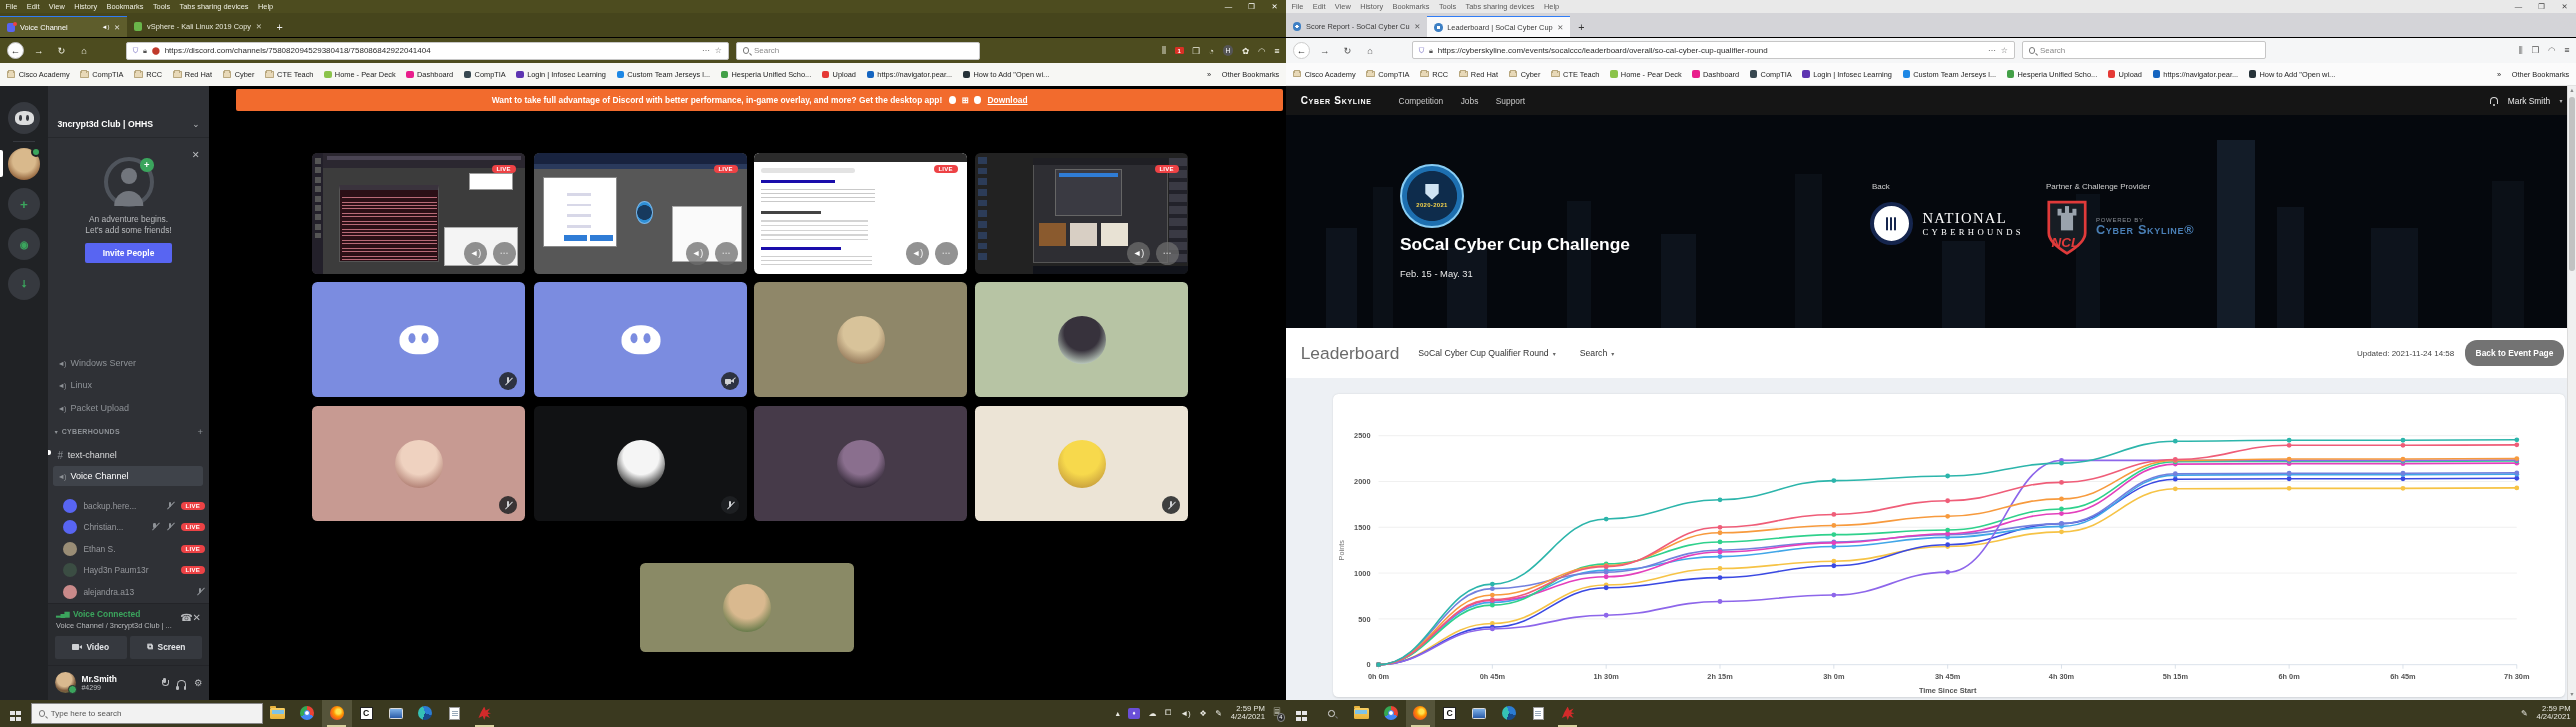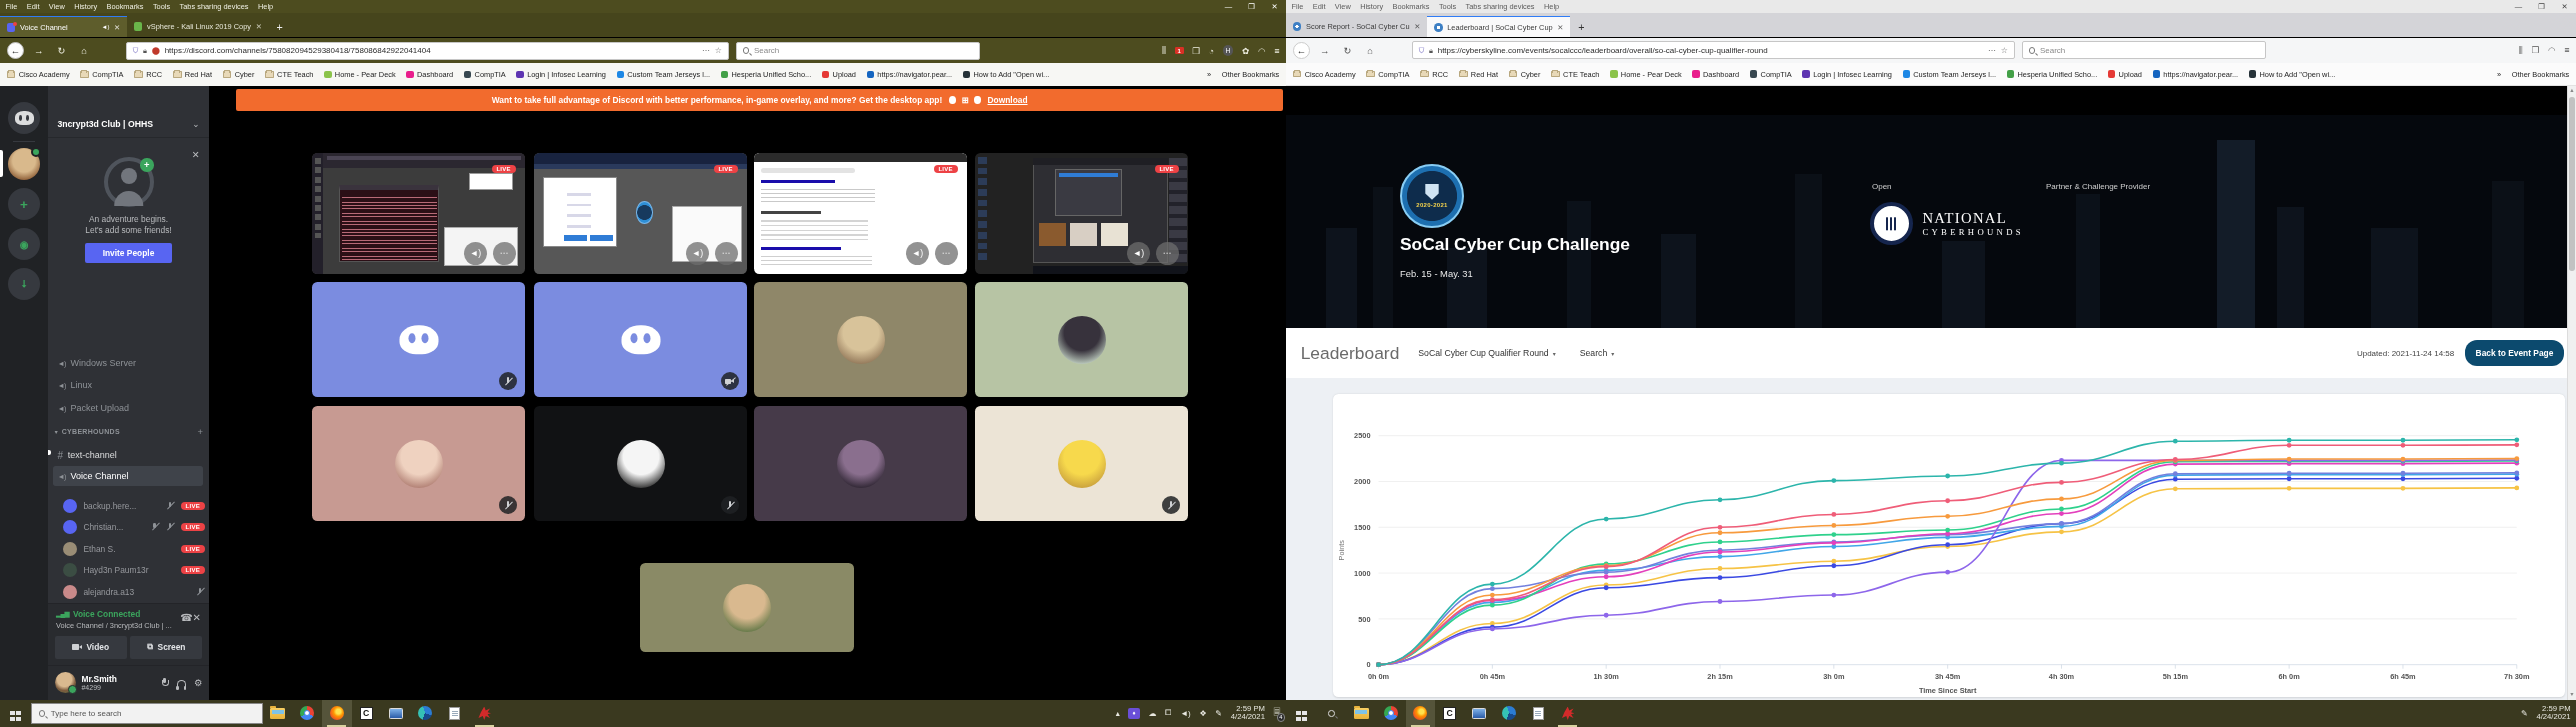--- a/index.html
+++ b/index.html
@@ -134,21 +134,21 @@
   .badge .shld{width:13.4px;height:16px;background:#cfe3f2;clip-path:polygon(0 0,100% 0,100% 62%,50% 100%,0 62%)}
   .badge .yrs{color:#f5d34c;font-size:6px;font-weight:bold;letter-spacing:0.3px}
   .nuseal{width:43px;height:43px;border-radius:50%;background:#fff;border:4.7px solid #15254d;position:relative;flex:0 0 auto}
   .nuseal::before{content:"";position:absolute;left:50%;top:50%;transform:translate(-50%,-50%);width:12px;height:13.4px;background:repeating-linear-gradient(90deg,#15254d 0 2px,#fff 2px 4px)}
   .nuname{font-family:"Liberation Serif",serif;color:#fff}
   .toolbar{position:absolute;left:0;top:328px;width:100%;height:50px;background:#fff;display:flex;align-items:center}
   .lb-title{font-size:17.4px;color:#6b6b6b;font-weight:300;margin:0 19px 0 14.7px}
   .dd{font-size:8.7px;color:#333;margin-right:24px;display:flex;align-items:center;gap:4px}
   .dd .car{font-size:6px;color:#666}
   .updated{font-size:8px;color:#444;margin-left:auto}
-  .backbtn{height:25.5px;background:#0c4a6e;color:#fff;font-size:8.4px;font-weight:bold;border-radius:12px;display:flex;align-items:center;padding:0 10.7px;margin:0 12px 0 10.7px}
+  .backbtn{height:25.5px;background:#737373;color:#fff;font-size:8.4px;font-weight:bold;border-radius:12px;display:flex;align-items:center;padding:0 10.7px;margin:0 12px 0 10.7px}
   .graybg{position:absolute;left:0;top:378px;width:100%;bottom:27.5px;background:#edf0f4}
   .chartcard{position:absolute;left:47px;top:394px;width:1232px;height:303px;background:#fff;border-radius:5.4px;box-shadow:0 0.7px 2px rgba(0,0,0,.12)}
   .vscroll{position:absolute;right:0;top:86px;width:9.4px;bottom:27.5px;background:#f0f0f0;border-left:0.7px solid #dcdcdc;color:#888;font-size:5.4px;text-align:center}
   .vthumb{position:absolute;left:1.3px;right:1.3px;top:10.7px;height:174px;background:#c2c2c2;border-radius:2.7px}
   .bell{width:8px;height:7.4px;border:1.1px solid #d8d8d8;border-bottom:none;border-radius:4.7px 4.7px 0 0;position:relative}
   .bell::after{content:"";position:absolute;left:1.3px;bottom:-2px;width:2.7px;height:2px;border-radius:50%;background:#d8d8d8}
 
   
   .ic-headset{width:9.4px;height:7.4px;border:1.3px solid #b9bbbe;border-bottom:none;border-radius:5.4px 5.4px 0 0;position:relative;top:1.3px}
   .ic-headset::before,.ic-headset::after{content:"";position:absolute;bottom:-2.7px;width:2.7px;height:4px;background:#b9bbbe;border-radius:1.3px}
@@ -740,20 +740,31 @@
           <span class="dot" style="background: rgb(38, 50, 56);"></span>
           <span>How to Add "Open wi...</span>
         </div>
         <div class="bm-more">
           <span>»</span>
           <span class="fold"></span>
           <span>Other Bookmarks</span>
         </div>
       </div>
 
+    <div class="cs-nav">
+      <span class="cs-brand">Cyber Skyline</span>
+      <span class="cs-link">Competition</span>
+      <span class="cs-link">Jobs</span>
+      <span class="cs-link">Support</span>
+      <span style="margin-left:auto;display:flex;align-items:center;gap:9.4px;margin-right:13.4px">
+        <span class="bell"></span>
+        <span style="font-size:8.4px;color:#e8e8e8">Mark Smith</span>
+        <span style="font-size:6px;color:#bbb">▾</span>
+      </span>
+    </div>
 
     <div class="cs-hero">
       <div class="bldg" style="left:40px;width:31px;height:100px"></div>
       <div class="bldg" style="left:87px;width:20px;height:141px;opacity:.4"></div>
       <div class="bldg" style="left:161px;width:40px;height:80px"></div>
       <div class="bldg" style="left:281px;width:24px;height:127px;opacity:.45"></div>
       <div class="bldg" style="left:375px;width:35px;height:94px"></div>
       <div class="bldg" style="left:509px;width:27px;height:154px;opacity:.4"></div>
       <div class="bldg" style="left:656px;width:43px;height:87px"></div>
       <div class="bldg" style="left:790px;width:24px;height:134px;opacity:.45"></div>
@@ -762,30 +773,44 @@
       <div class="bldg" style="left:1085px;width:47px;height:100px"></div>
       <div class="bldg" style="left:1206px;width:32px;height:147px;opacity:.4"></div>
 
       <div class="badge" style="left:114px;top:49px">
         <div class="shld"></div>
         <div class="yrs">2020-2021</div>
       </div>
       <div class="herotitle abs" style="left:114px;top:119px">SoCal Cyber Cup Challenge</div>
       <div class="herodate abs" style="left:114px;top:153px">Feb. 15 - May. 31</div>
 
-      <div class="herolabel abs" style="left:586px;top:67px">Open</div>
+      <div class="herolabel abs" style="left:586px;top:67px">Back</div>
       <div class="abs" style="left:584px;top:87px;display:flex;align-items:center;gap:9.4px">
         <div class="nuseal"></div>
         <div>
           <div class="nuname" style="font-size:14.7px;letter-spacing:1.3px">NATIONAL</div>
           <div class="nuname" style="font-size:8.7px;letter-spacing:3.3px">CYBERHOUNDS</div>
         </div>
       </div>
 
       <div class="herolabel abs" style="left:760px;top:67px">Partner &amp; Challenge Provider</div>
+      <div class="abs" style="left:760px;top:83px;display:flex;align-items:center;gap:8px">
+        <svg width="42" height="58" viewBox="0 0 62 86">
+          <path d="M4 6 L58 6 L58 52 Q58 66 31 82 Q4 66 4 52 Z" fill="#171d24" stroke="#e03a3a" stroke-width="4"></path>
+          <rect x="22" y="22" width="18" height="26" fill="#9aa3ad"></rect>
+          <rect x="17" y="16" width="6" height="10" fill="#9aa3ad"></rect>
+          <rect x="28" y="12" width="6" height="14" fill="#9aa3ad"></rect>
+          <rect x="39" y="16" width="6" height="10" fill="#9aa3ad"></rect>
+          <text x="8" y="72" font-family="Liberation Sans,sans-serif" font-size="20" font-weight="bold" font-style="italic" fill="#e03a3a">NCL</text>
+        </svg>
+        <div>
+          <div style="color:#8a8f96;font-size:6px;letter-spacing:0.7px">POWERED BY</div>
+          <div style="color:#4a7fb5;font-size:12.7px;font-weight:bold;font-variant:small-caps;letter-spacing:0.7px">Cyber Skyline®</div>
+        </div>
+      </div>
     </div>
 
     <div class="toolbar">
       <span class="lb-title">Leaderboard</span>
       <span class="dd">
         <span>SoCal Cyber Cup Qualifier Round</span>
           <span class="car">▾</span>
       </span>
       <span class="dd">
         <span>Search</span>

